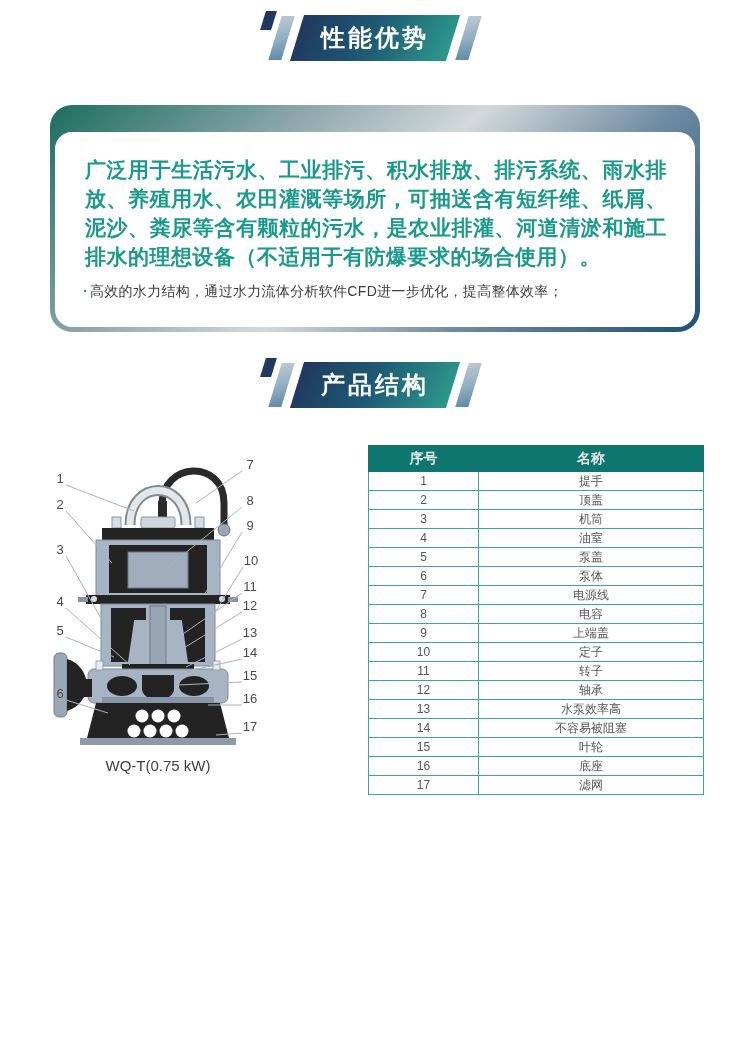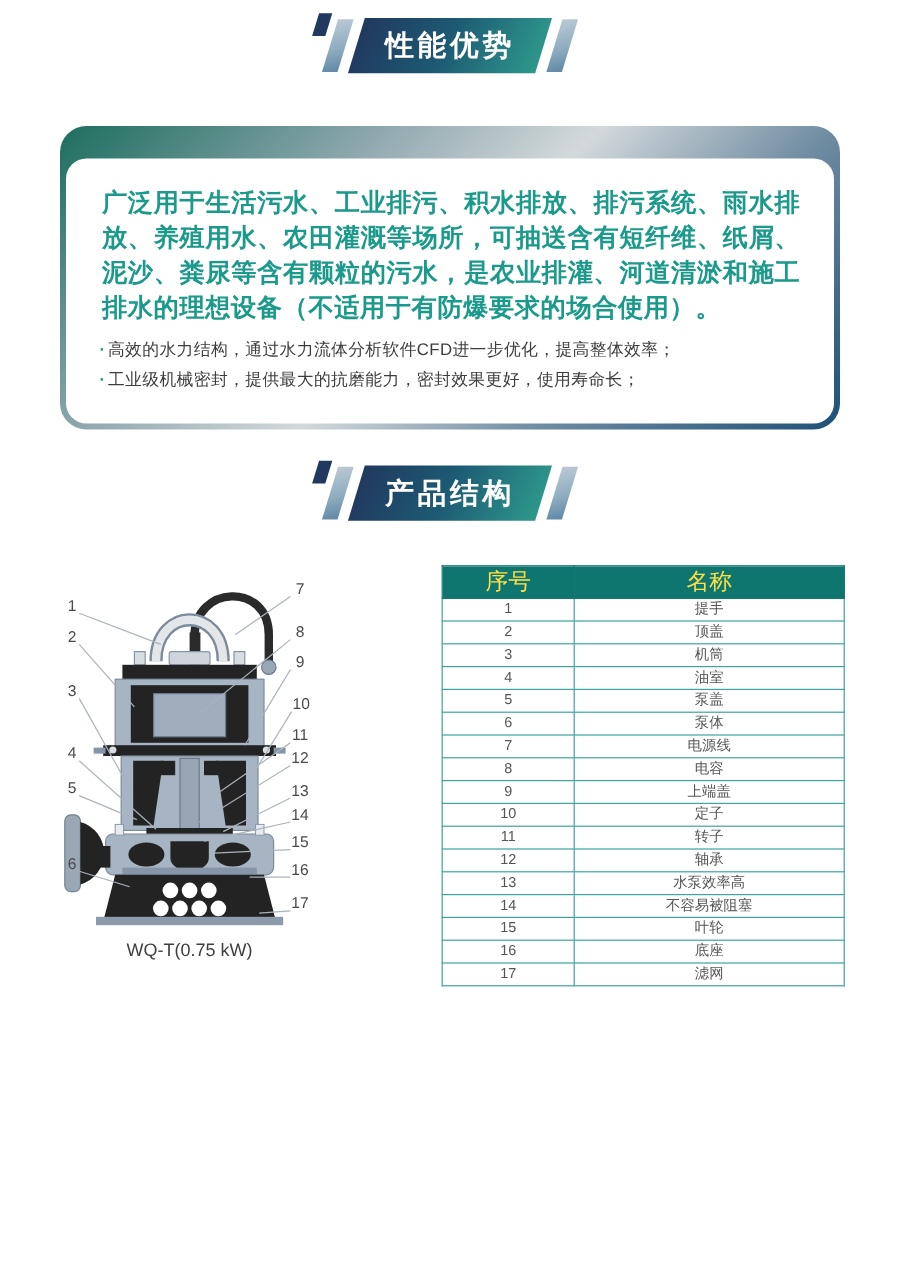--- a/index.html
+++ b/index.html
@@ -53,21 +53,21 @@
   .features li{
     margin:6px 0;color:#3d3d3d;font-size:14px;line-height:1.4;letter-spacing:.3px;
   }
   .features .dot{color:var(--teal-text);font-weight:bold;margin-right:2px;}
   
   .structure-section{display:flex;align-items:flex-start;margin-top:37px;padding:0 46px 0 38px;}
   .diagram-wrap{width:330px;flex:0 0 330px;}
   .diagram-wrap svg{display:block;width:250px;height:335px;}
   .parts-table{flex:1;border-collapse:collapse;table-layout:fixed;width:336px;}
   .parts-table th{
-    background:var(--table-header);color:#fde047;font-size:19px;font-weight:normal;
+    background:var(--table-header);color:#e5e5e5;font-size:14px;font-weight:bold;
     height:26px;border:1px solid var(--table-header);padding:0;
   }
   .parts-table th + th{border-left:1px solid rgba(255,255,255,.65);}
   .parts-table td{
     border:1px solid var(--table-border);font-size:12px;color:#555;
     text-align:center;height:19px;padding:1px 4px;line-height:1.1;
   }
   .parts-table col.c-num{width:110px;}
 </style>
 </head>
@@ -82,21 +82,20 @@
     </span>
     <span class="stripe stripe-r"></span>
   </div>
 </div>
 
 <div class="feature-box">
   <div class="feature-box-inner">
     <p class="intro">广泛用于生活污水、工业排污、积水排放、排污系统、雨水排放、养殖用水、农田灌溉等场所，可抽送含有短纤维、纸屑、泥沙、粪尿等含有颗粒的污水，是农业排灌、河道清淤和施工排水的理想设备（不适用于有防爆要求的场合使用）。</p>
     <ul class="features">
         <li><span class="dot">·</span>高效的水力结构，通过水力流体分析软件CFD进一步优化，提高整体效率；</li>
-        <li><span class="dot">·</span>工业级机械密封，提供最大的抗磨能力，密封效果更好，使用寿命长；</li>
       </ul>
   </div>
 </div>
 
 <div class="badge-row second">
   <div class="badge">
     <span class="chip"></span>
     <span class="stripe stripe-l"></span>
     <span class="plate">
       <span class="label">产品结构</span>

